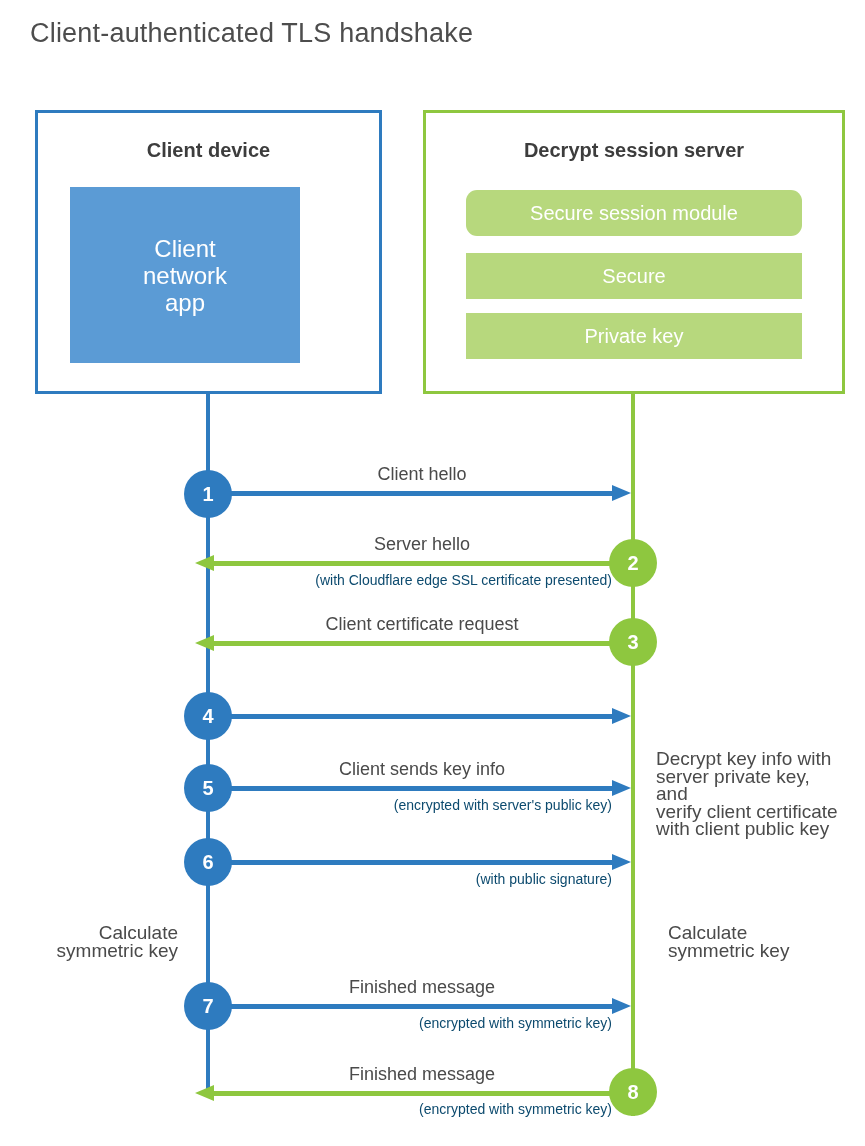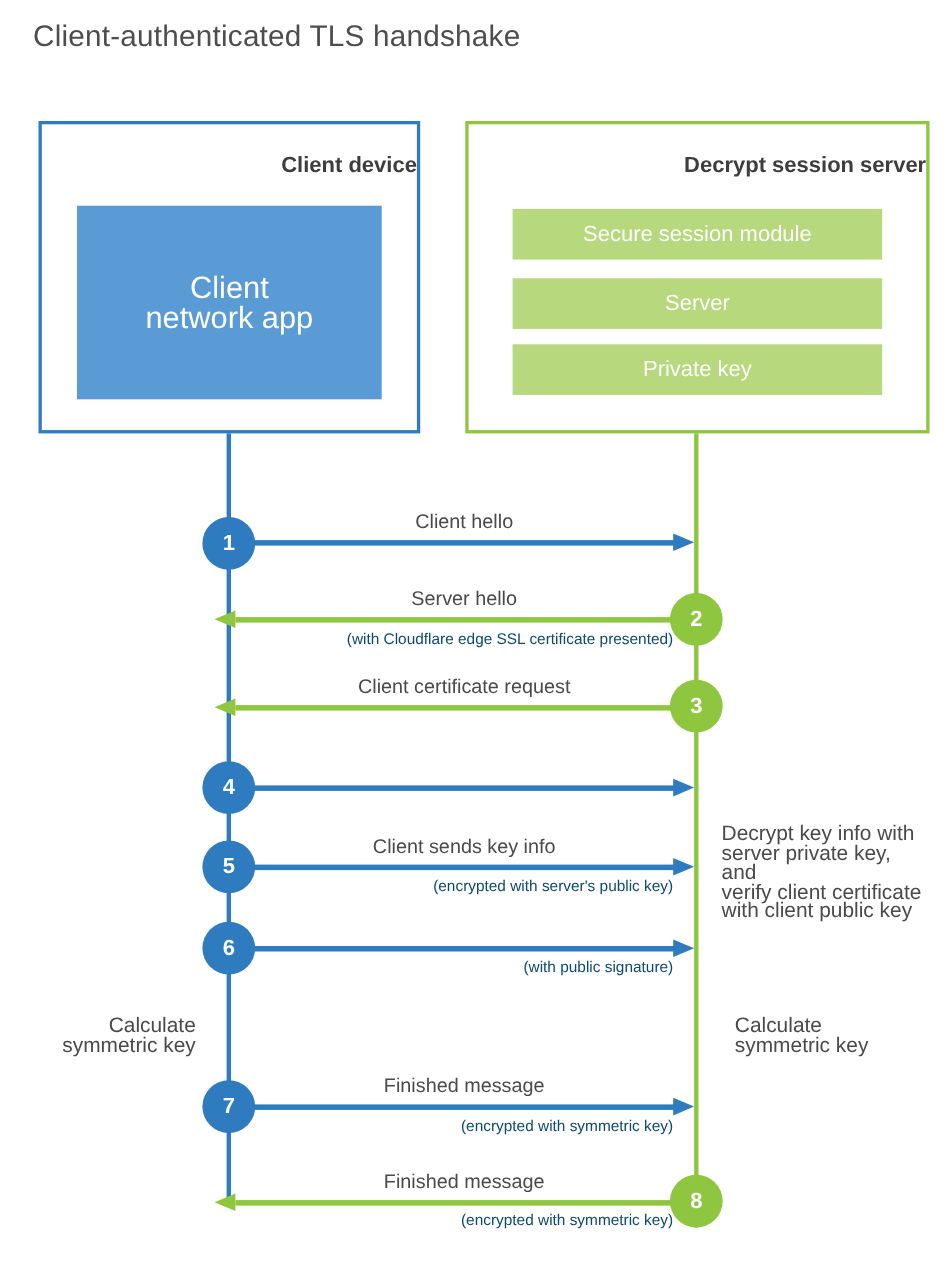--- a/index.html
+++ b/index.html
@@ -26,48 +26,48 @@
     top: 110px;
     height: 284px;
     background: #ffffff;
     box-sizing: border-box;
   }
   .client-box { left: 35px;  width: 347px; border: 3px solid var(--blue); }
   .server-box { left: 423px; width: 422px; border: 3px solid var(--green); }
   .actor-title {
     position: absolute;
     left: 0; right: 0; top: 26px;
-    text-align: right;
+    text-align: center;
     font-size: 20px;
     font-weight: bold;
     color: #3d3d3d;
   }
   .app-box {
     position: absolute;
     left: 70px; top: 187px;
-    width: 277px; height: 176px;
+    width: 230px; height: 176px;
     background: var(--blue-light);
     display: flex; align-items: center; justify-content: center;
     text-align: center;
     color: #ffffff;
-    font-size: 28px;
+    font-size: 24px;
     line-height: 27px;
     padding: 0 50px;
     box-sizing: border-box;
   }
   .server-bar {
     position: absolute;
     left: 466px;
     width: 336px; height: 46px;
     background: var(--green-light);
     display: flex; align-items: center; justify-content: center;
     color: #ffffff;
     font-size: 20px;
   }
-  .bar-0 { top: 190px; }
+  .bar-0 { top: 190px; border-radius: 11px; }
   .bar-1 { top: 253px; }
   .bar-2 { top: 313px; }
   
   .lifeline { position: absolute; width: 4px; }
   .line-blue  { left: 206px; top: 394px; height: 701px; background: var(--blue); }
   .line-green { left: 631px; top: 394px; height: 722px; background: var(--green); }
   
   .step-circle {
     position: absolute;
     width: 48px; height: 48px;
@@ -122,21 +122,21 @@
 
   <div class="actor-box client-box">
     <div class="actor-title">Client device</div>
   </div>
   <div class="app-box">Client network app</div>
 
   <div class="actor-box server-box">
     <div class="actor-title">Decrypt session server</div>
   </div>
   <div class="server-bar bar-0">Secure session module</div>
-  <div class="server-bar bar-1">Server</div>
+  <div class="server-bar bar-1">Secure</div>
   <div class="server-bar bar-2">Private key</div>
 
   <div class="lifeline line-blue"></div>
   <div class="lifeline line-green"></div>
 
   <div class="msg-label" style="top:464px">Client hello</div>
   <div class="arrow-shaft blue" style="top:491px"></div>
   <div class="arrow-head right" style="top:485px"></div>
   <div class="step-circle blue" style="top:470px">1</div>
 

